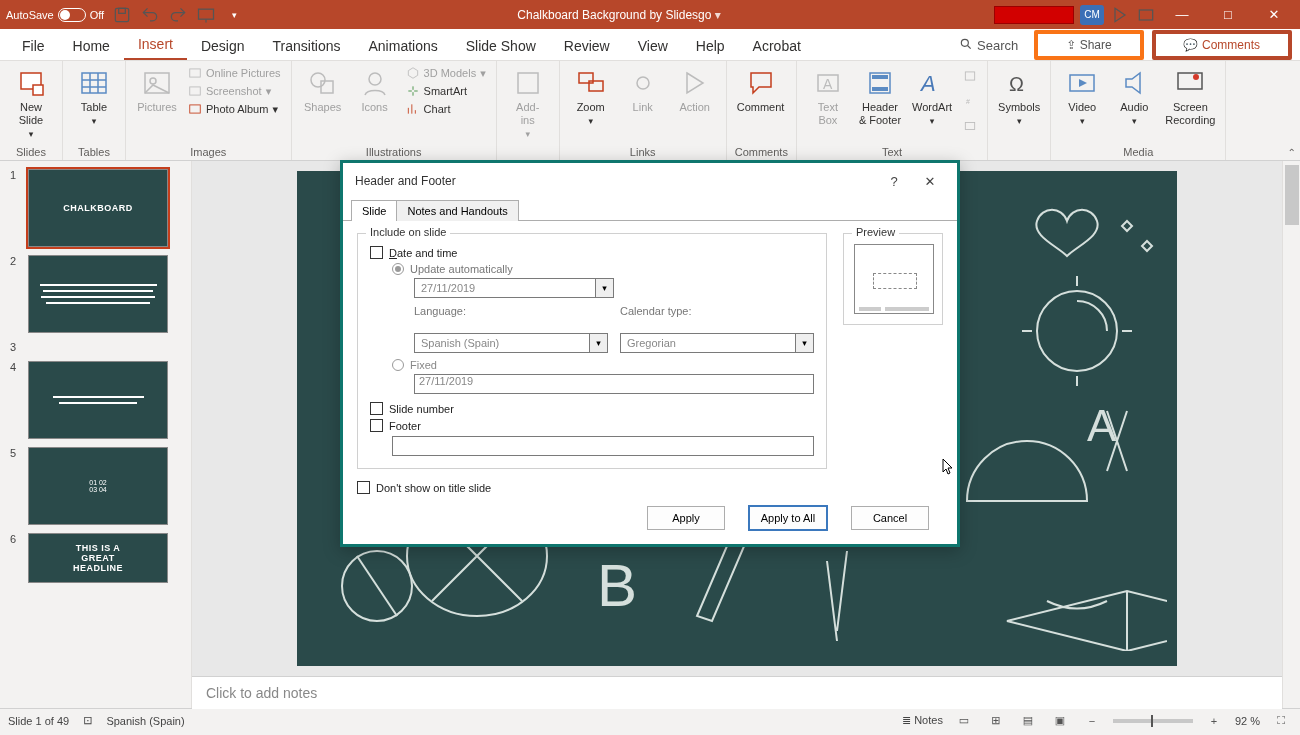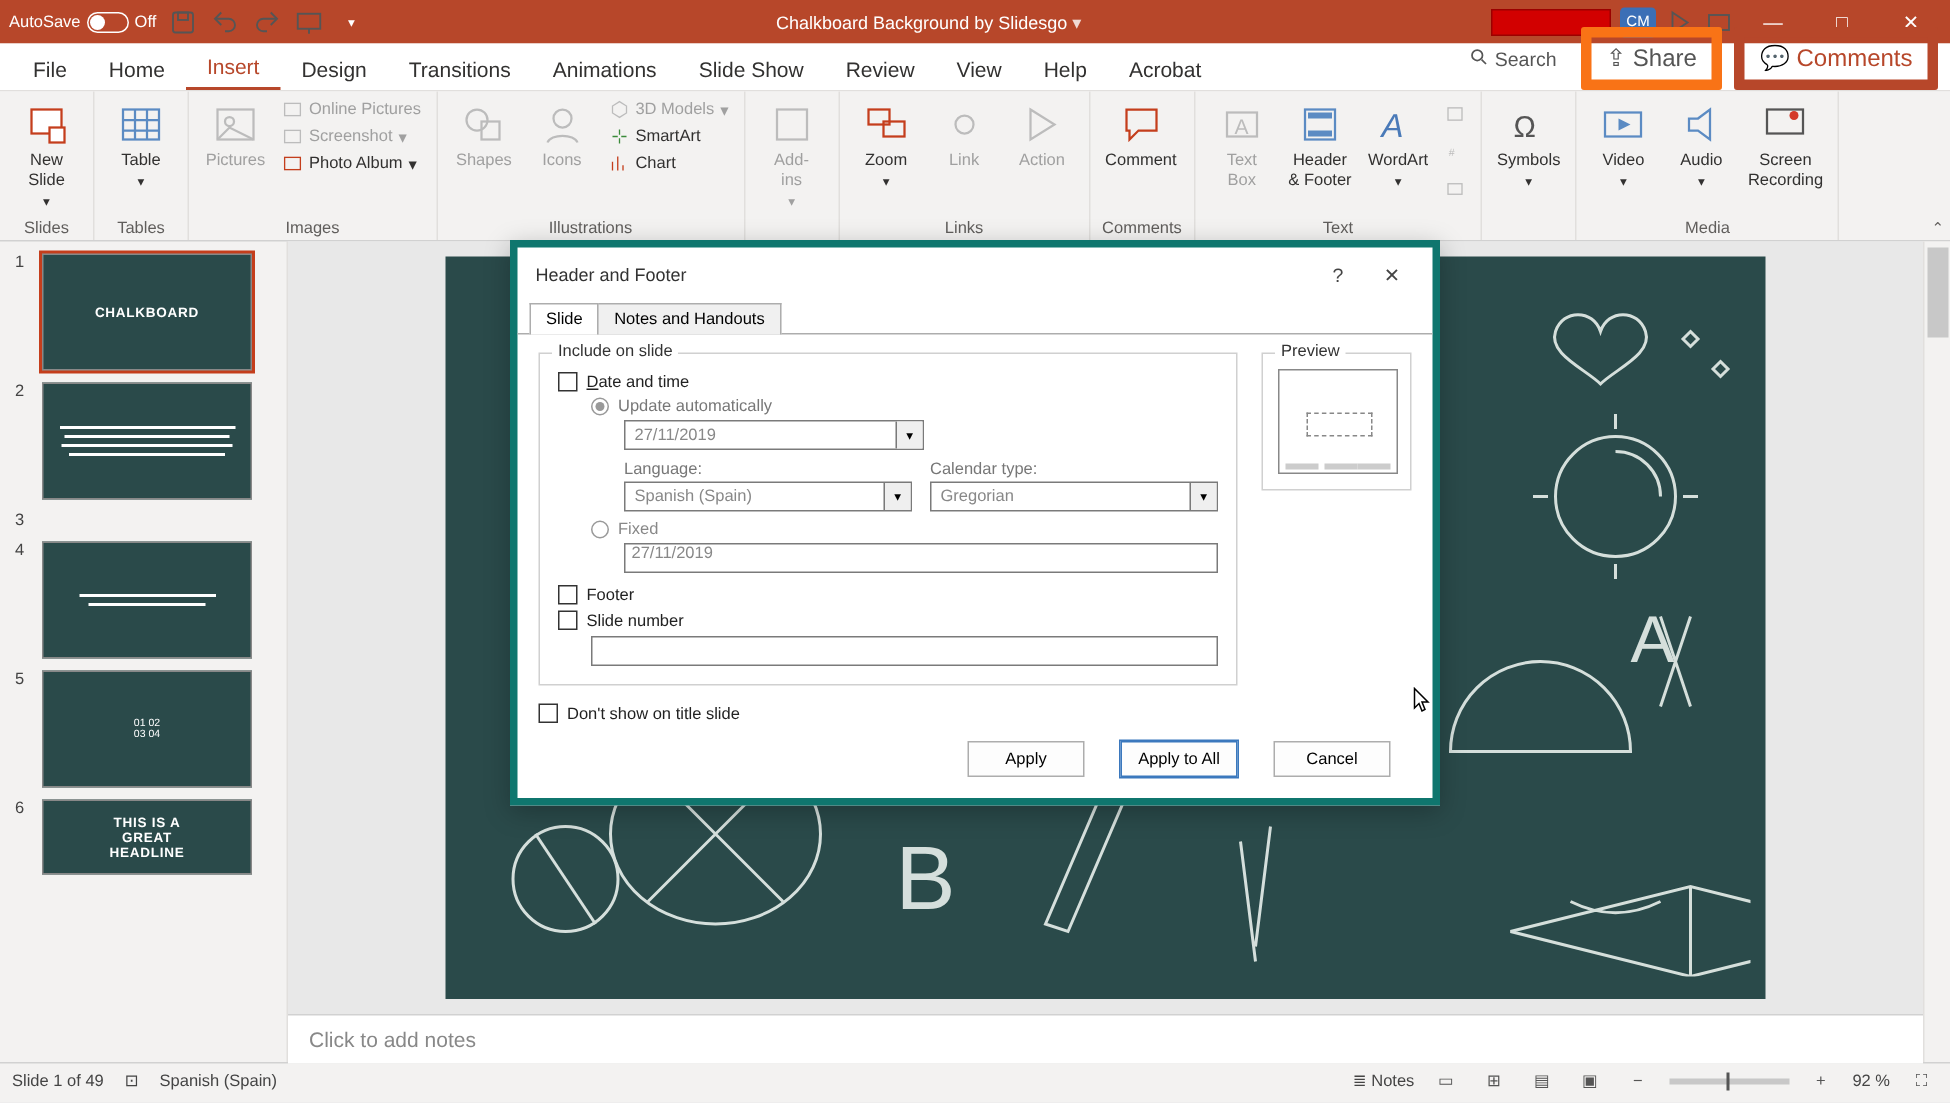--- a/index.html
+++ b/index.html
@@ -17,21 +17,21 @@
 .userbadge { width: 24px; height: 20px; background:#3b6fb6; color:#fff; border-radius:3px; display:flex; align-items:center; justify-content:center; font-size:10px; }
 .redbox { width: 80px; height: 18px; background:#d20000; border:1px solid #9b0000; }
 .win-btn { width: 40px; height: 28px; display:flex; align-items:center; justify-content:center; color:#fff; cursor:pointer; font-size:13px; }
 
 
 .ribbon-tabs { height: 32px; background:#fff; display:flex; align-items:flex-end; padding:0 8px; border-bottom:1px solid #e1dfdd; }
 .ribbon-tab { padding: 6px 14px; font-size: 14px; color:#323130; cursor:pointer; }
 .ribbon-tab.active { color:#b7472a; border-bottom:2px solid #b7472a; }
 .ribbon-right { margin-left:auto; display:flex; align-items:center; gap:8px; font-size:13px; color:#555; }
 .ribbon-search { display:flex; align-items:center; gap:4px; padding:4px 8px; cursor:pointer; }
-.share-btn, .comments-btn { border:7px solid #f97316; padding:4px 10px; font-size:16px; cursor:pointer; border-radius:2px; }
+.share-btn, .comments-btn { border:4px solid #f97316; padding:4px 28px; font-size:12px; cursor:pointer; border-radius:2px; }
 .comments-btn { color:#b7472a; border-color:#b7472a; }
 
 
 .ribbon { height: 100px; background:#f3f2f1; display:flex; border-bottom:1px solid #d1d1d1; position:relative; }
 .ribbon-group { border-right:1px solid #e1dfdd; padding: 4px 8px 2px 8px; display:flex; flex-direction:column; }
 .ribbon-group-items { flex:1; display:flex; align-items:flex-start; gap:6px; }
 .ribbon-group-label { text-align:center; font-size:11px; color:#605e5c; padding-top:2px; }
 .big-btn { display:flex; flex-direction:column; align-items:center; justify-content:flex-start; gap:2px; font-size:11px; color:#323130; cursor:pointer; min-width:46px; text-align:center; line-height:1.2; padding:2px; }
 .big-btn .ico { width:32px; height:32px; display:flex; align-items:center; justify-content:center; }
 .small-stack { display:flex; flex-direction:column; gap:2px; font-size:11px; color:#323130; }
@@ -59,37 +59,37 @@
 .vscroll-thumb { position:absolute; left:2px; width:14px; background:#c8c8c8; }
 
 
 .status-bar { height:24px; background:#f3f2f1; border-top:1px solid #d1d1d1; display:flex; align-items:center; font-size:11px; color:#444; padding:0 8px; gap:14px; }
 .status-right { margin-left:auto; display:flex; align-items:center; gap:10px; }
 .view-btn { width:22px; height:18px; display:flex; align-items:center; justify-content:center; cursor:pointer; color:#555; }
 .zoom-slider { width:80px; height:4px; background:#c8c8c8; position:relative; }
 .zoom-slider::after { content:""; position:absolute; left:38px; top:-4px; width:2px; height:12px; background:#555; }
 
 
-.dialog-backdrop { position:absolute; left:340px; top:160px; width:620px; background:#fff; border:5px solid #0f766e; box-shadow:0 4px 16px rgba(0,0,0,0.25); z-index:100; }
+.dialog-backdrop { position:absolute; left:340px; top:160px; width:620px; background:#fff; border:3px solid #0f766e; box-shadow:0 4px 16px rgba(0,0,0,0.25); z-index:100; }
 .dialog-title { height:36px; display:flex; align-items:center; padding:0 12px; font-size:12px; color:#333; }
 .dialog-title .dt-right { margin-left:auto; display:flex; gap:6px; }
 .dt-btn { width:30px; height:24px; display:flex; align-items:center; justify-content:center; cursor:pointer; font-size:13px; color:#444; }
 .dialog-tabs { display:flex; padding:0 8px; }
 .dialog-tab { border:1px solid #adadad; border-bottom:none; padding:4px 10px; font-size:11px; background:#fff; cursor:pointer; margin-right:-1px; position:relative; top:1px; }
 .dialog-tab.active { background:#fff; z-index:2; }
 .dialog-tab:not(.active) { background:#f0f0f0; }
 .dialog-body { border-top:1px solid #adadad; padding:12px 14px 8px 14px; display:flex; gap:16px; }
 .fieldset { border:1px solid #d0d0d0; padding:8px 12px 12px 12px; position:relative; }
 .fieldset-legend { position:absolute; top:-8px; left:8px; background:#fff; padding:0 4px; font-size:11px; color:#333; }
 .chk-row { display:flex; align-items:center; gap:6px; font-size:11px; color:#222; margin:4px 0; }
 .chk { width:13px; height:13px; border:1px solid #333; display:inline-block; }
 .radio-row { display:flex; align-items:center; gap:6px; font-size:11px; color:#777; margin:3px 0 3px 22px; }
 .radio { width:12px; height:12px; border:1px solid #999; border-radius:50%; display:inline-block; position:relative; }
 .radio.sel::after{ content:""; position:absolute; inset:2px; background:#999; border-radius:50%; }
-.field-label { font-size:11px; color:#777; margin:3px 0 2px 22px; }
+.field-label { font-size:11px; color:#777; margin:3px 0 16px 22px; }
 .combo { display:flex; align-items:center; border:1px solid #7a7a7a; height:20px; font-size:11px; background:#fff; }
 .combo span { flex:1; padding:0 6px; color:#333; }
 .combo .arrow { width:18px; height:100%; border-left:1px solid #7a7a7a; display:flex; align-items:center; justify-content:center; background:#efefef; font-size:9px; }
 .combo.disabled span { color:#888; }
 .text-input { border:1px solid #7a7a7a; height:20px; font-size:11px; padding:0 4px; background:#fff; color:#888; }
 .preview-box { border:1px solid #d0d0d0; padding:6px 10px 10px 10px; position:relative; width:100px; }
 .preview-thumb { width:80px; height:70px; border:1px solid #888; margin-top:4px; position:relative; background:#fff; }
 .preview-thumb .ph-center { position:absolute; left:18px; top:28px; width:44px; height:16px; border:1px dashed #888; }
 .preview-thumb .ph-f { position:absolute; bottom:2px; width:22px; height:4px; background:#ccc; }
 .dialog-buttons { display:flex; justify-content:flex-end; gap:24px; padding:8px 28px 14px 14px; }
@@ -633,25 +633,25 @@
       <div class="radio-row" style="margin-top:6px">
         <span class="radio"></span>
         <span class="muted">Fixed</span>
       </div>
       <div style="margin-left:44px;margin-bottom:8px;">
         <div class="text-input muted" style="width:100%">27/11/2019</div>
       </div>
 
       <div class="chk-row">
         <span class="chk"></span>
-        <span>Footer</span>
+        <span>Slide number</span>
       </div>
       <div class="chk-row">
         <span class="chk"></span>
-        <span>Slide number</span>
+        <span>Footer</span>
       </div>
       <div style="margin-left:22px;">
         <input class="text-input" style="width: 100%;" value="">
       </div>
     </div>
 
     <div>
       <div class="preview-box">
         <div class="fieldset-legend" style="top:-8px">Preview</div>
         <div class="preview-thumb">

